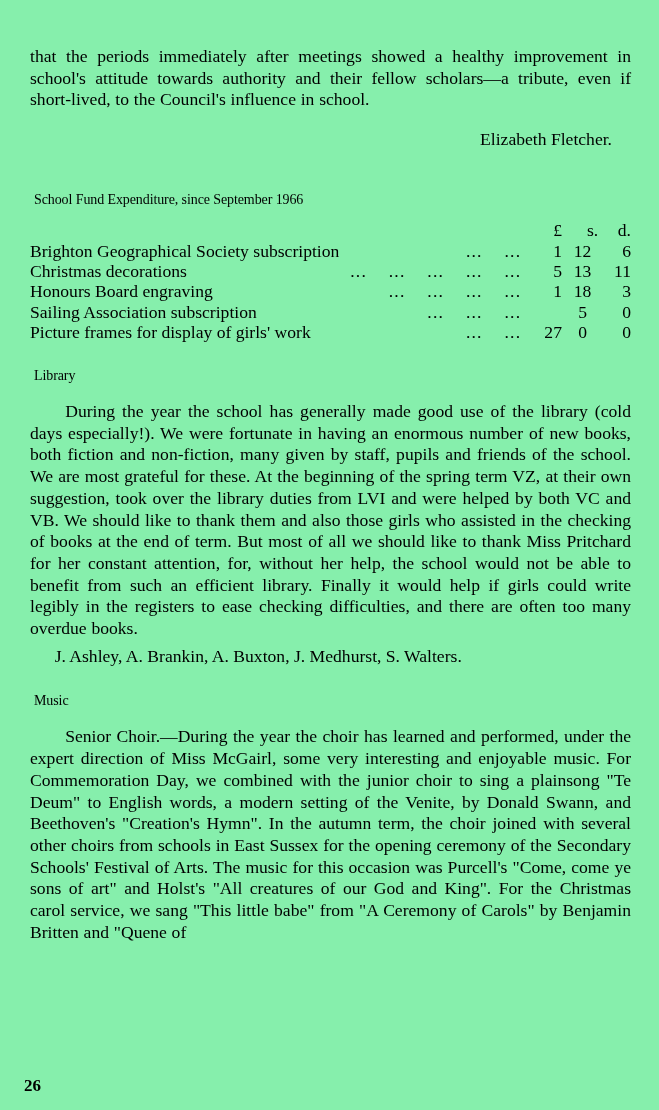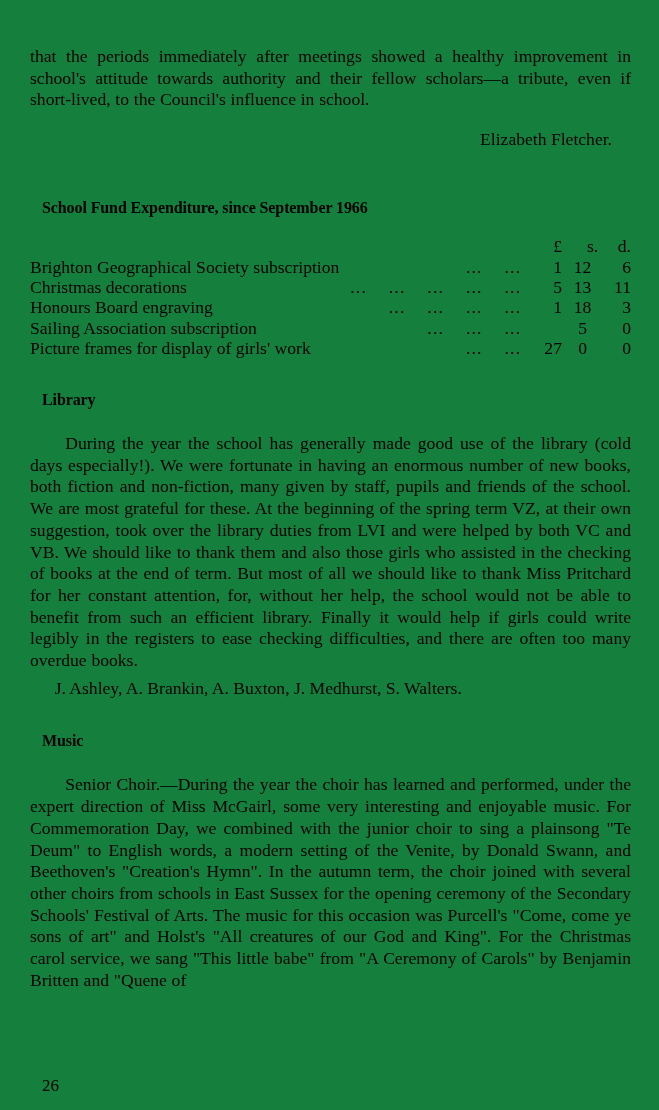--- a/index.html
+++ b/index.html
@@ -9,21 +9,21 @@
     background: #ffffff;
   }
   body {
     font-family: "Liberation Serif", "DejaVu Serif", serif;
     color: #000000;
   }
   .page {
     position: relative;
     width: 659px;
     height: 1110px;
-    background: #15803d;
+    background: #86efac;
     overflow: hidden;
     box-sizing: border-box;
   }
   .content {
     position: absolute;
     left: 30px;
     top: 46px;
     width: 601px;
   }
   p.body-text {
@@ -50,24 +50,24 @@
     padding-right: 1px;
   }
   .signature-indent {
     margin: 0;
     font-size: 17.6px;
     line-height: 21.7px;
     text-align: left;
     text-indent: 1.4em;
   }
   h2.section-heading {
-    margin: 12px;
-    font-size: 16px;
+    margin: 4px;
+    font-size: 14px;
     line-height: 21px;
-    font-weight: bold;
+    font-weight: normal;
     letter-spacing: -0.1px;
   }
   .gap-sm { height: 11px; }
   .gap-md { height: 16px; }
   .gap-lg { height: 19px; }
   .gap-xs { height: 6px; }
 
   
   table.fund-table {
     border-collapse: collapse;
@@ -103,24 +103,25 @@
     padding-bottom: 1px;
   }
   .leader-cell-1 { width: 46px; }
   .leader-cell-2 { width: 46px; }
   .leader-cell-3 { width: 46px; }
   .leader-cell-4 { width: 46px; }
   .leader-cell-5 { width: 46px; }
 
   .page-number {
     position: absolute;
-    left: 42px;
+    left: 24px;
     top: 1076px;
     font-size: 17px;
     line-height: 20px;
+    font-weight: bold;
   }
 </style>
 </head>
 <body>
 
 <div class="page">
   <div class="content">
 
     <p class="body-text">that the periods immediately after meetings showed a healthy improvement in school's attitude towards authority and their fellow scholars—a tribute, even if short-lived, to the Council's influence in school.</p>
 

